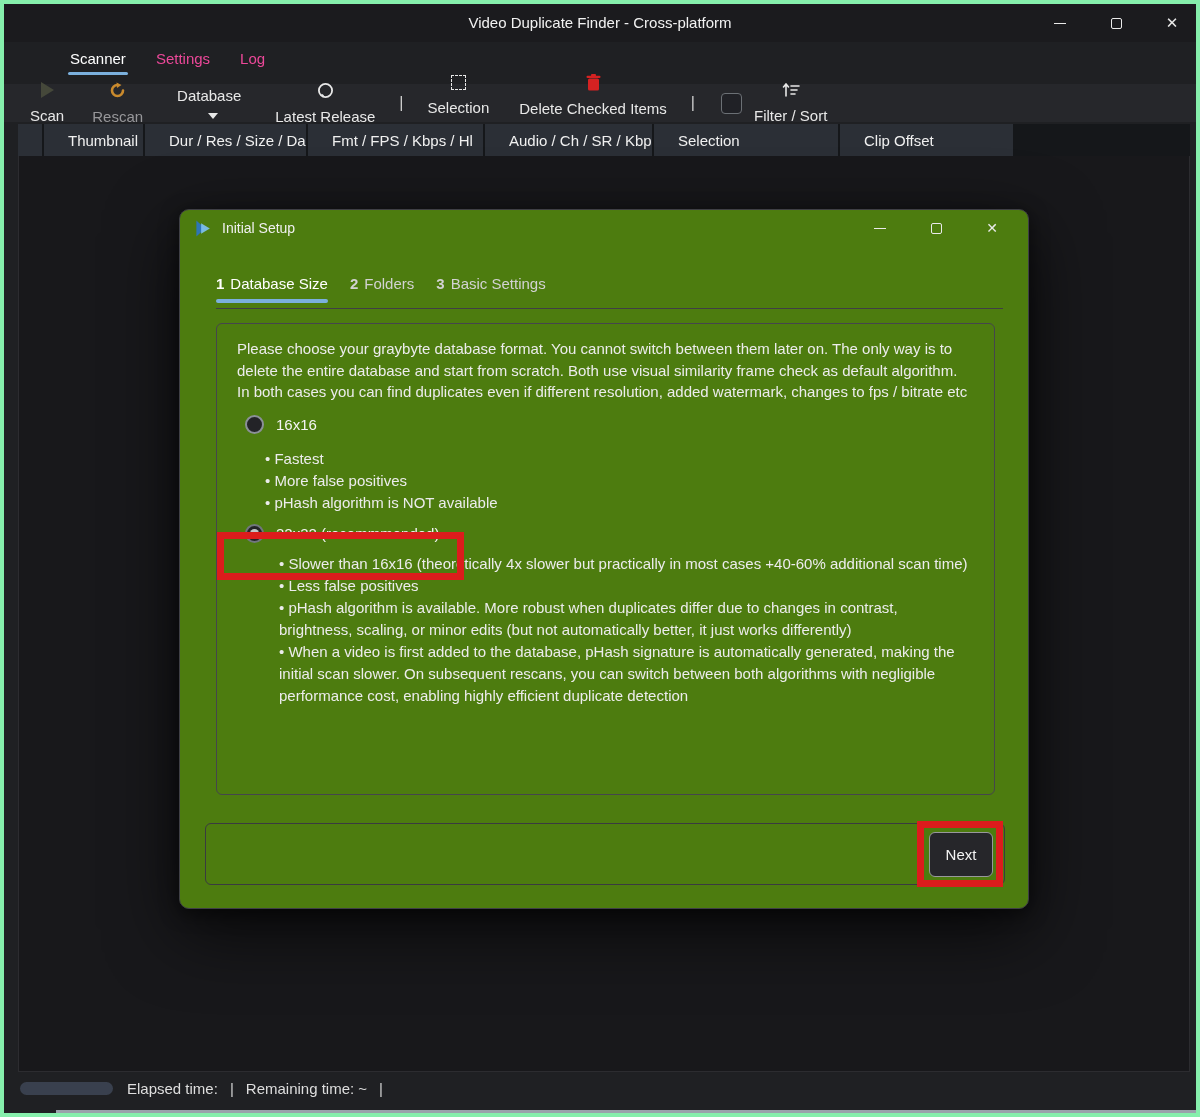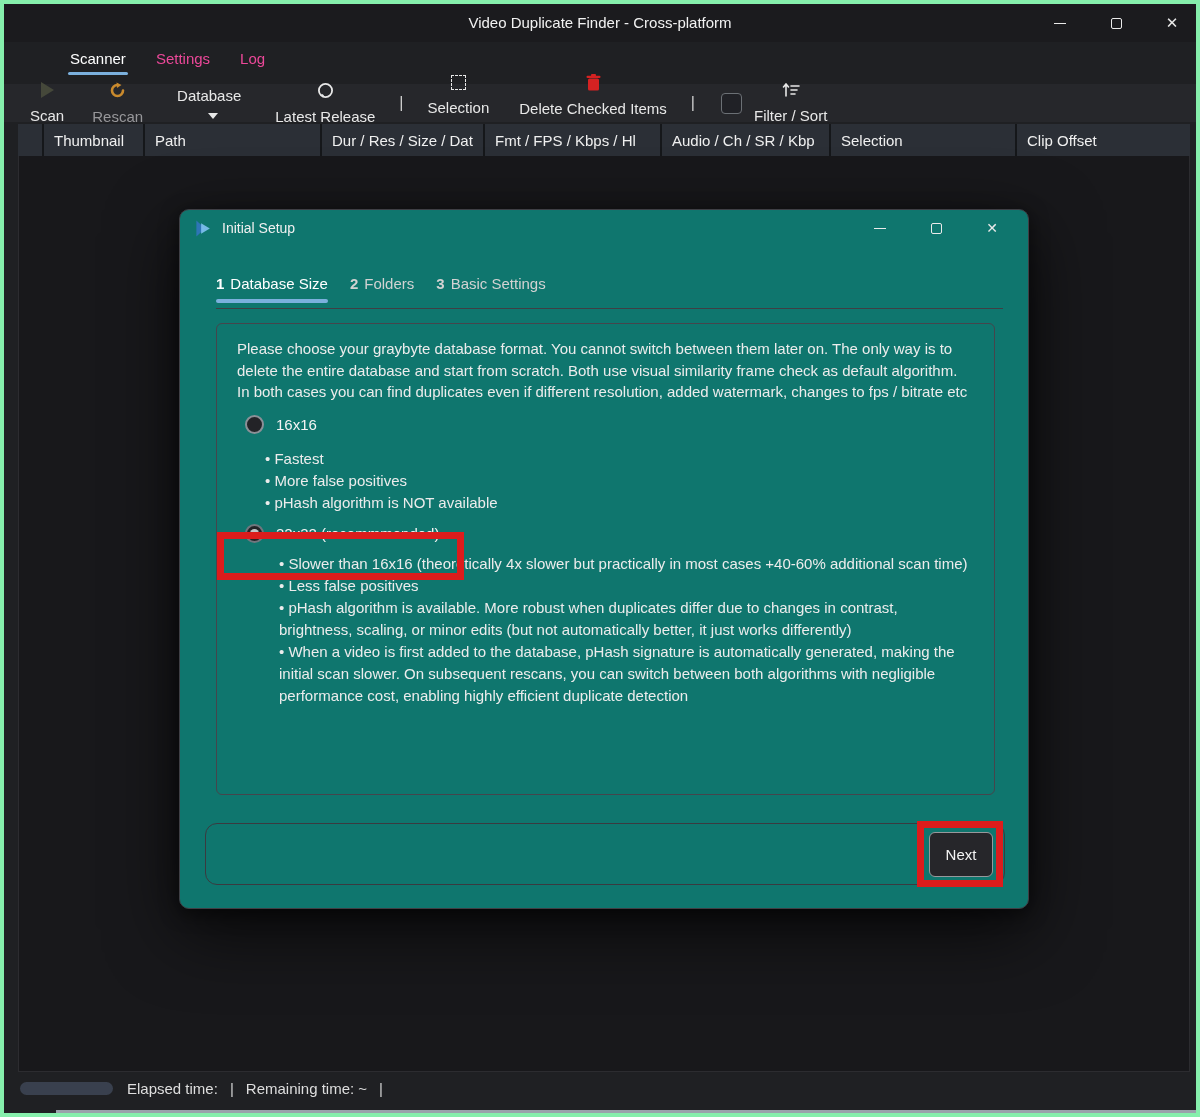--- a/index.html
+++ b/index.html
@@ -27,32 +27,32 @@
   .tb-sep { color:#cfcfcf; font-size:16px; }
   .dim { color:#97979a; }
   .caret { width:0; height:0; border-left:5px solid transparent; border-right:5px solid transparent; border-top:6px solid #e8e8e8; display:inline-block; margin-left:7px; }
   .play-tri { width:0; height:0; border-top:8px solid transparent; border-bottom:8px solid transparent; border-left:13px solid #45483a; display:inline-block; }
   .dashed-sq { width:15px; height:15px; border:1.6px dashed #e8e8e8; display:inline-block; }
   .tb-checkbox { width:21px; height:21px; border:1px solid #6b7075; border-radius:4px; background:#202126; display:inline-block; }
 
   
   .grid { position:absolute; left:14px; top:120px; width:1172px; }
   .grid-header { display:flex; height:32px; background:#15171a; }
-  .gh-cell { background:#2b2f36; color:#f0f0f0; font-size:15px; display:flex; align-items:center; padding-left:10px; margin-right:2px; overflow:hidden; white-space:nowrap; }
+  .gh-cell { background:#2b2f36; color:#f0f0f0; font-size:15px; display:flex; align-items:center; padding-left:24px; margin-right:2px; overflow:hidden; white-space:nowrap; }
   .gh-cell:last-child { margin-right:0; }
   .grid-body { position:absolute; left:14px; top:152px; width:1172px; height:916px; background:#18181b; border:1px solid #2c2c30; border-top:none; }
 
   
   .statusbar { position:absolute; left:0; top:1068px; right:0; height:32px; display:flex; align-items:center; font-size:15px; color:#dedede; }
   .progress-pill { width:93px; height:13px; background:#39404e; border-radius:7px; margin-left:16px; margin-right:14px; }
   .sb-sep { margin:0 12px; color:#d0d0d0; }
   .bottom-edge { position:absolute; left:52px; right:0; bottom:0; height:3px; background:#9aa2ab; }
 
   
-  .dialog { position:absolute; left:175px; top:205px; width:850px; height:700px; background:#0f766e; border:1px solid #3f3f45; border-radius:10px; box-shadow:0 22px 70px rgba(0,0,0,.7), 0 4px 18px rgba(0,0,0,.5); }
+  .dialog { position:absolute; left:175px; top:205px; width:850px; height:700px; background:#4d7c0f; border:1px solid #3f3f45; border-radius:10px; box-shadow:0 22px 70px rgba(0,0,0,.7), 0 4px 18px rgba(0,0,0,.5); }
   .dlg-titlebar { position:absolute; left:0; top:0; right:0; height:36px; display:flex; align-items:center; padding:0 14px; }
   .dlg-title { font-size:14px; color:#f0f0f0; margin-left:9px; }
   .dlg-controls { margin-left:auto; display:flex; align-items:center; gap:40px; padding-right:14px; }
   .dlg-controls .wc { font-size:14px; }
   .dlg-tabs { position:absolute; left:36px; right:25px; top:58px; height:41px; border-bottom:1px solid #3f3f44; display:flex; align-items:center; gap:22px; padding-bottom:10px; }
   .dlg-tab { font-size:15px; color:#d2d2d2; position:relative; }
   .dlg-tab .tab-num { font-weight:bold; margin-right:6px; }
   .dlg-tab.active { color:#ffffff; }
   .dlg-tab.active::after { content:""; position:absolute; left:0; right:0; bottom:-11px; height:4px; background:#7bb0dd; border-radius:2px; }
 
@@ -60,21 +60,21 @@
   .intro { margin-bottom:10px; }
   .radio-row { display:flex; align-items:center; gap:12px; margin:8px 0 0 8px; height:24px; }
   .radio { width:19px; height:19px; border-radius:50%; border:2px solid #8b9097; background:#232327; position:relative; flex:none; }
   .radio.checked { border-color:#71767e; }
   .radio.checked::after { content:""; position:absolute; left:50%; top:50%; width:9px; height:9px; margin:-4.5px 0 0 -4.5px; border-radius:50%; background:#c2c5c9; }
   .radio-label { font-size:15px; color:#f4f4f4; }
   .bullets { margin:11px 0 0 28px; line-height:22px; }
   .bullet::before { content:"• "; }
   .bullets-2 { margin-top:7px;margin-left:42px; }
 
-  .bottom-panel { position:absolute; left:25px; top:613px; width:800px; height:62px; border:1px solid #3a3a40; border-radius:12px; }
+  .bottom-panel { position:absolute; left:25px; top:613px; width:800px; height:62px; border:1px solid #3a3a40; border-radius:6px; }
   .next-btn { position:absolute; right:11px; top:8px; width:64px; height:45px; background:#26262a; border:1px solid #98989c; border-radius:6px; color:#f4f4f4; font-size:15px; display:flex; align-items:center; justify-content:center; cursor:default; }
 
   
   .hl-box { position:absolute; border:7px solid #dc1c1c; background:transparent; }
   .hl-radio { left:213px; top:528px; width:247px; height:48px; }
   .hl-next { left:913px; top:817px; width:86px; height:66px; }
 
   svg { display:block; }
 </style>
 </head>
@@ -165,21 +165,20 @@
           </svg>
       </span>
       <span>Filter / Sort</span>
     </span>
   </div>
 
   <div class="grid">
     <div class="grid-header">
       <div class="gh-cell" style="width:24px"></div>
       <div class="gh-cell" style="width:99px">Thumbnail</div>
-      <div class="gh-cell" style="width:175px">Path</div>
       <div class="gh-cell" style="width:161px">Dur / Res / Size / Dat</div>
       <div class="gh-cell" style="width:175px">Fmt / FPS / Kbps / Hl</div>
       <div class="gh-cell" style="width:167px">Audio / Ch / SR / Kbp</div>
       <div class="gh-cell" style="width:184px">Selection</div>
       <div class="gh-cell" style="width:173px">Clip Offset</div>
     </div>
   </div>
   <div class="grid-body"></div>
 
   <div class="statusbar">

